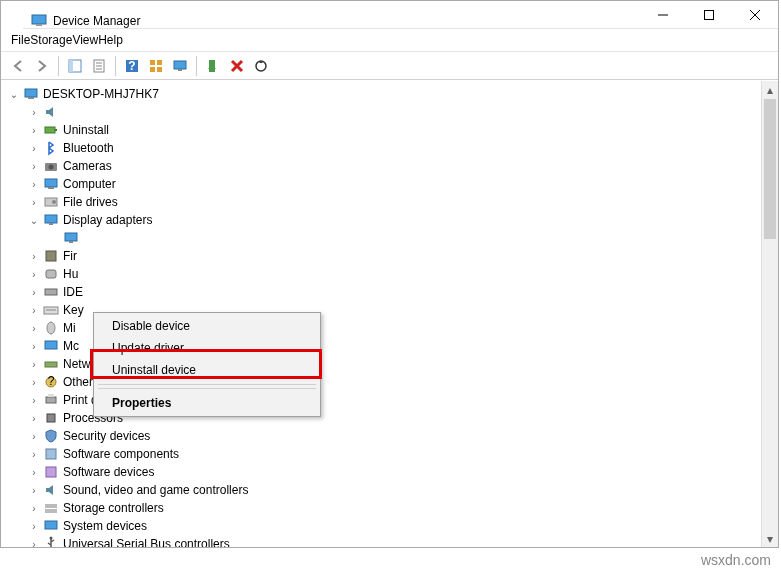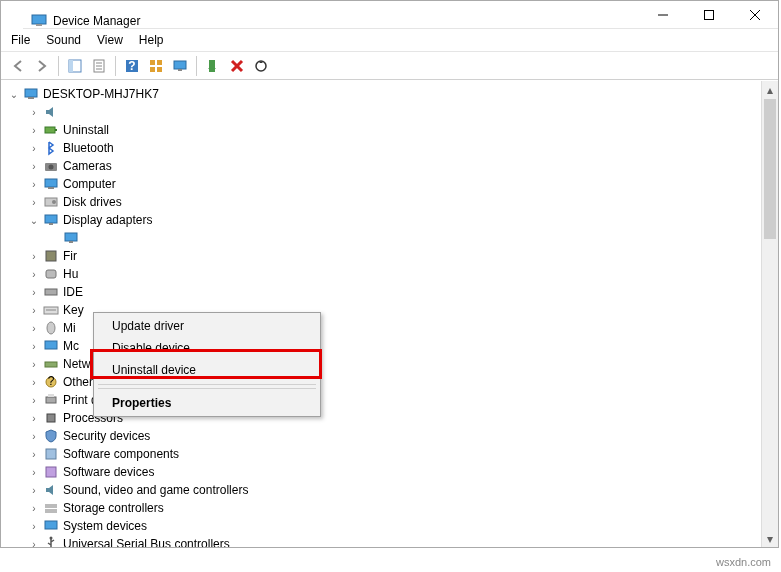--- a/index.html
+++ b/index.html
@@ -3,21 +3,21 @@
 <meta charset="utf-8">
 <style>
 * { margin: 0; padding: 0; box-sizing: border-box; font-family: "Segoe UI", Tahoma, sans-serif; font-size: 12px; }
 body { background: #fff; width: 781px; height: 572px; overflow: hidden; position: relative; }
 .window { border: 1px solid #aaa; width: 779px; height: 548px; background: #fff; display: flex; flex-direction: column; }
 .titlebar { height: 28px; display: flex; align-items: flex-end; padding-left: 8px; border-bottom: 1px solid #e5e5e5; margin-left: 22px; }
 .titlebar .app-icon { width: 16px; height: 16px; margin-right: 6px; display: inline-flex; }
 .titlebar .title { flex: 1; font-size: 12px; }
 .winbtns { display: flex; height: 100%; }
 .winbtn { width: 46px; display: flex; align-items: center; justify-content: center; color: #000; }
-.menubar { display: flex; gap: 16px; padding: 4px 10px; border-bottom: 1px solid #e5e5e5; }
+.menubar { display: flex; gap: 0; padding: 4px 10px; border-bottom: 1px solid #e5e5e5; }
 .menubar span { cursor: default; }
 .toolbar { display: flex; align-items: center; gap: 2px; padding: 2px 6px; border-bottom: 1px solid #d0d0d0; height: 28px; }
 .tbtn { width: 22px; height: 22px; display: inline-flex; align-items: center; justify-content: center; border: 1px solid transparent; }
 .divider { width: 1px; height: 20px; background: #ccc; margin: 0 3px; }
 .tree-wrap { flex: 1; position: relative; border-top: 1px solid #fff; overflow: hidden; }
 .scrollbar { position: absolute; right: 0; top: 0; bottom: 0; width: 17px; background: #f0f0f0; border-left: 1px solid #ddd; }
 .scrollbar .thumb { position: absolute; top: 18px; left: 2px; right: 2px; height: 140px; background: #cdcdcd; }
 .scrollbar .arr { position: absolute; left:0; right:0; height:17px; display:flex; align-items:center; justify-content:center; color:#606060; }
 .scrollbar .arr.up { top:0 } .scrollbar .arr.down { bottom:0 }
 .tree { padding: 4px 2px; overflow: hidden; }
@@ -25,21 +25,21 @@
 .exp { width: 14px; height:14px; display:inline-flex; align-items:center; justify-content:center; color:#666; margin-right:2px; font-size:10px; }
 .exp.none { visibility:hidden }
 .ico { width:16px; height:16px; margin-right:4px; display:inline-flex; align-items:center; justify-content:center; }
 .node.root { padding-left: 4px; }
 .node.cat { padding-left: 24px; }
 .node.dev { padding-left: 44px; }
 .context { position:absolute; left:92px; top:231px; width:228px; background:#f2f2f2; border:1px solid #a0a0a0; box-shadow:2px 2px 4px rgba(0,0,0,0.25); padding:2px; z-index:10; }
 .context .mi { height:22px; display:flex; align-items:center; padding-left:16px; }
 .context .sep { height:1px; background:#d0d0d0; margin:3px 2px; }
 .hl-red { position:absolute; border:3px solid #e30000; pointer-events:none; z-index:20; }
-.watermark { position:absolute; right:10px; bottom:4px; font-size:11px; color:#888; }
+.watermark { position:absolute; right:10px; bottom:4px; font-size:14px; color:#888; }
 .trunc { overflow:hidden; white-space:nowrap;text-align:right; }
 </style>
 </head>
 <body>
 
 <div class="window">
 
   <div class="titlebar">
     <span class="app-icon">
       <svg viewBox="0 0 16 16">
@@ -63,21 +63,21 @@
           <svg width="10" height="10">
             <line x1="0" y1="0" x2="10" y2="10" stroke="currentColor"></line>
             <line x1="10" y1="0" x2="0" y2="10" stroke="currentColor"></line>
           </svg>
         </div>
     </div>
   </div>
 
   <div class="menubar">
     <span>File</span>
-    <span>Sound</span>
+    <span>Storage</span>
     <span>View</span>
     <span>Help</span>
   </div>
 
   <div class="toolbar">
     <span class="tbtn">
         <svg width="14" height="14">
           <path d="M10 2 L4 7 L10 12" fill="none" stroke="#888" stroke-width="2"></path>
         </svg>
       </span>
@@ -203,21 +203,21 @@
           <span class="trunc">Computer</span>
         </div>
         <div class="node cat">
           <span class="exp">›</span>
           <span class="ico">
             <svg width="16" height="16">
               <rect x="2" y="4" width="12" height="8" fill="#ccc" stroke="#888"></rect>
               <circle cx="11" cy="8" r="2" fill="#888"></circle>
             </svg>
           </span>
-          <span class="trunc">Disk drives</span>
+          <span class="trunc">File drives</span>
         </div>
         <div class="node cat">
           <span class="exp">⌄</span>
           <span class="ico">
             <svg width="16" height="16">
               <rect x="2" y="3" width="12" height="8" fill="#4aa0e0" stroke="#2a6aa0"></rect>
               <rect x="6" y="11" width="4" height="2" fill="#888"></rect>
             </svg>
           </span>
           <span class="trunc">Display adapters</span>
@@ -391,22 +391,22 @@
           <span class="trunc">Universal Serial Bus controllers</span>
         </div>
       </div>
     <div class="scrollbar">
       <div class="arr up">▴</div>
       <div class="thumb"></div>
       <div class="arr down">▾</div>
     </div>
 
     <div class="context" id="ctx">
+        <div class="mi">Disable device</div>
         <div class="mi">Update driver</div>
-        <div class="mi">Disable device</div>
         <div class="mi">Uninstall device</div>
         <div class="sep"></div>
         <div class="sep"></div>
         <div class="mi" style="font-weight: bold; text-align: center;">Properties</div>
       </div>
     <div class="hl-red" style="left:89px; top:268px; width:232px; height:30px;"></div>
   </div>
 
 </div>
 

